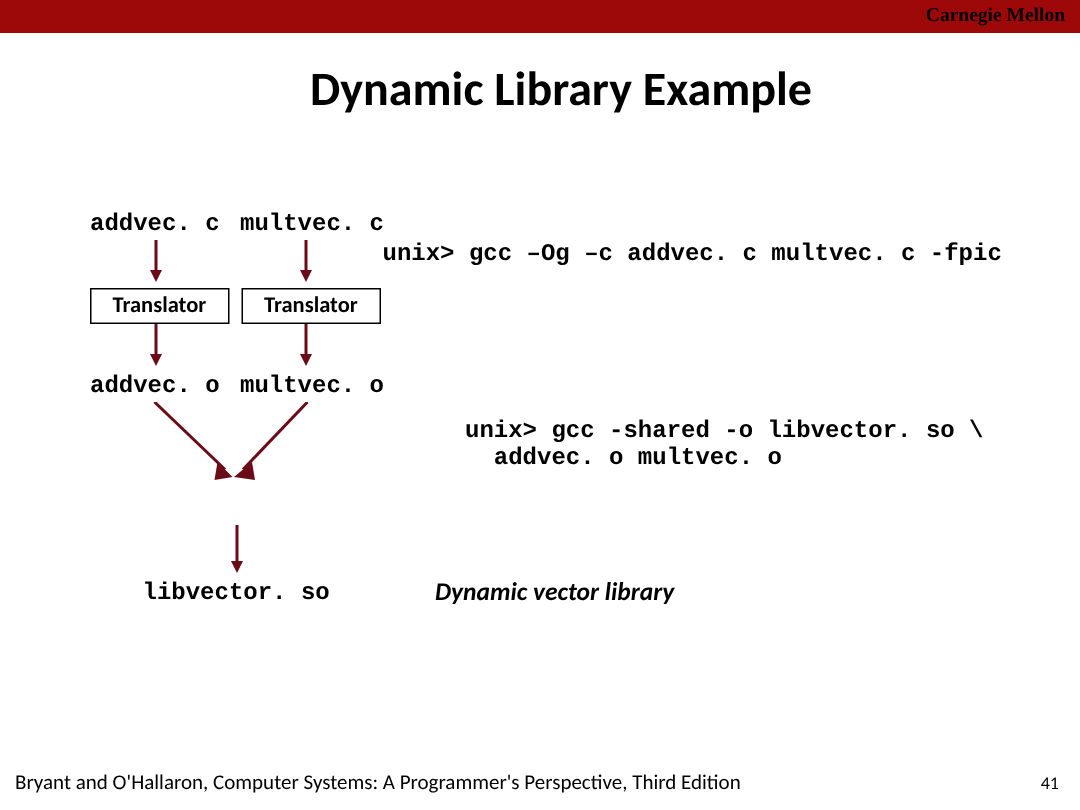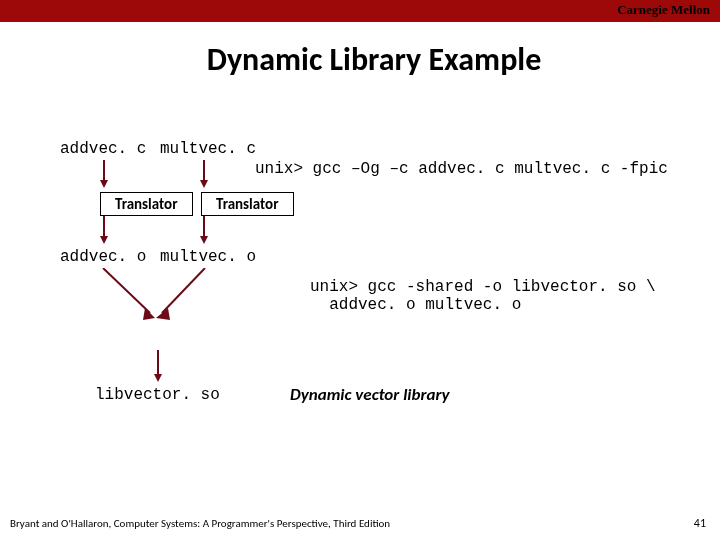--- a/index.html
+++ b/index.html
@@ -28,52 +28,51 @@
     font-family: "Times New Roman", serif;
   }
   .title {
     font-size: 32px;
     font-weight: bold;
     margin: 18px 0 0 28px;
     text-align: center;
   }
   .mono {
     font-family: "Courier New", monospace;
-    font-weight: normal;
+    font-weight: bold;
     font-size: 16px;
   }
   .box {
     border: 1.5px solid #000;
     background: #fff;
     padding: 2px 14px;
     font-family: Calibri, Arial, sans-serif;
     font-size: 15px;
     font-weight: bold;
     position: absolute;
-    margin-left: 40px;
   }
   .label {
     position: absolute;
     font-size: 16px;
   }
   .bold {
     font-weight: bold;
   }
   .ital {
     font-style: italic;
   }
   .arrow {
     position: absolute;
   }
   .arrow svg { display: block; }
   .footer-left {
     position: absolute;
     bottom: 10px;
     left: 10px;
-    font-size: 11px;
+    font-size: 14px;
     text-align: right;
   }
   .footer-right {
     position: absolute;
     bottom: 10px;
     right: 14px;
     font-size: 12px;
   }
   .stage {
     position: absolute;

